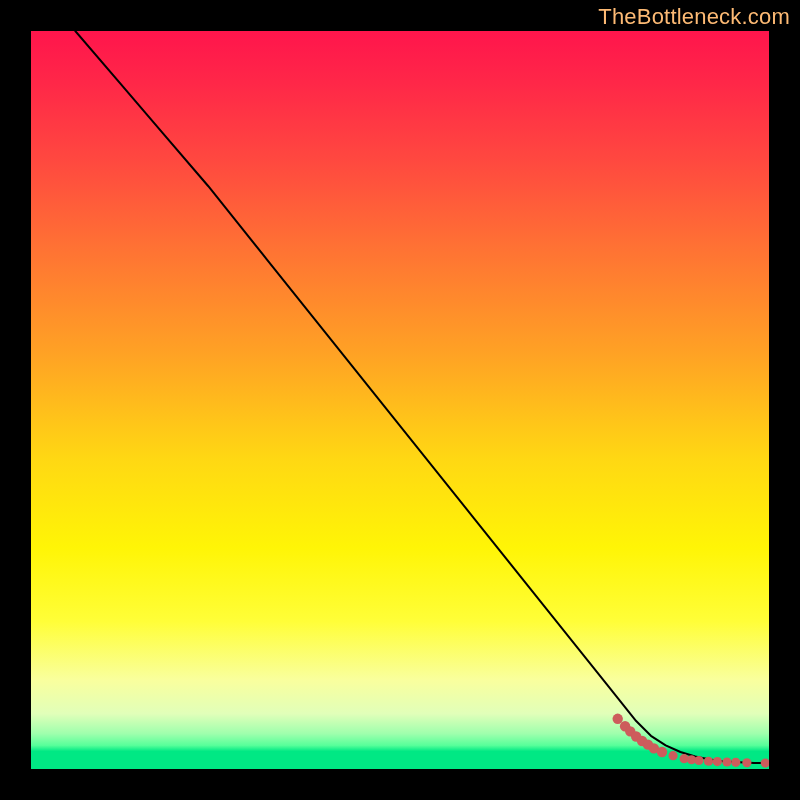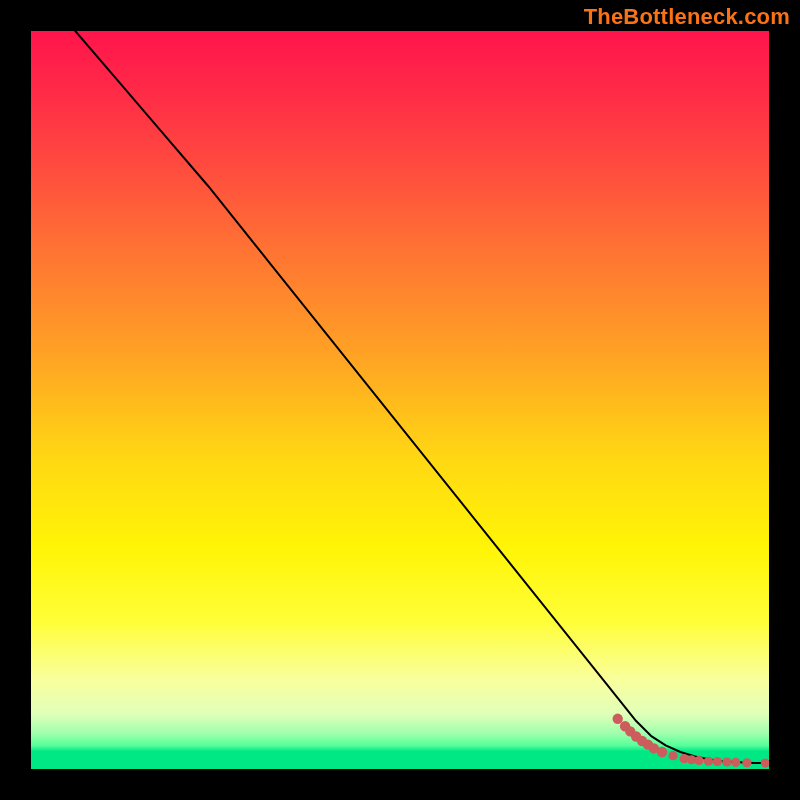--- a/index.html
+++ b/index.html
@@ -15,22 +15,22 @@
     position: relative;
     width: 800px;
     height: 800px;
     background: #000;
   }
   .attribution {
     position: absolute;
     top: 4px;
     right: 10px;
     font-size: 22px;
-    font-weight: 700;
-    color: #f97316;
+    font-weight: 400;
+    color: #fdba74;
     letter-spacing: 0.2px;
     user-select: none;
   }
   .plot {
     position: absolute;
     left: 31px;
     top: 31px;
     width: 738px;
     height: 738px;
     overflow: hidden;

